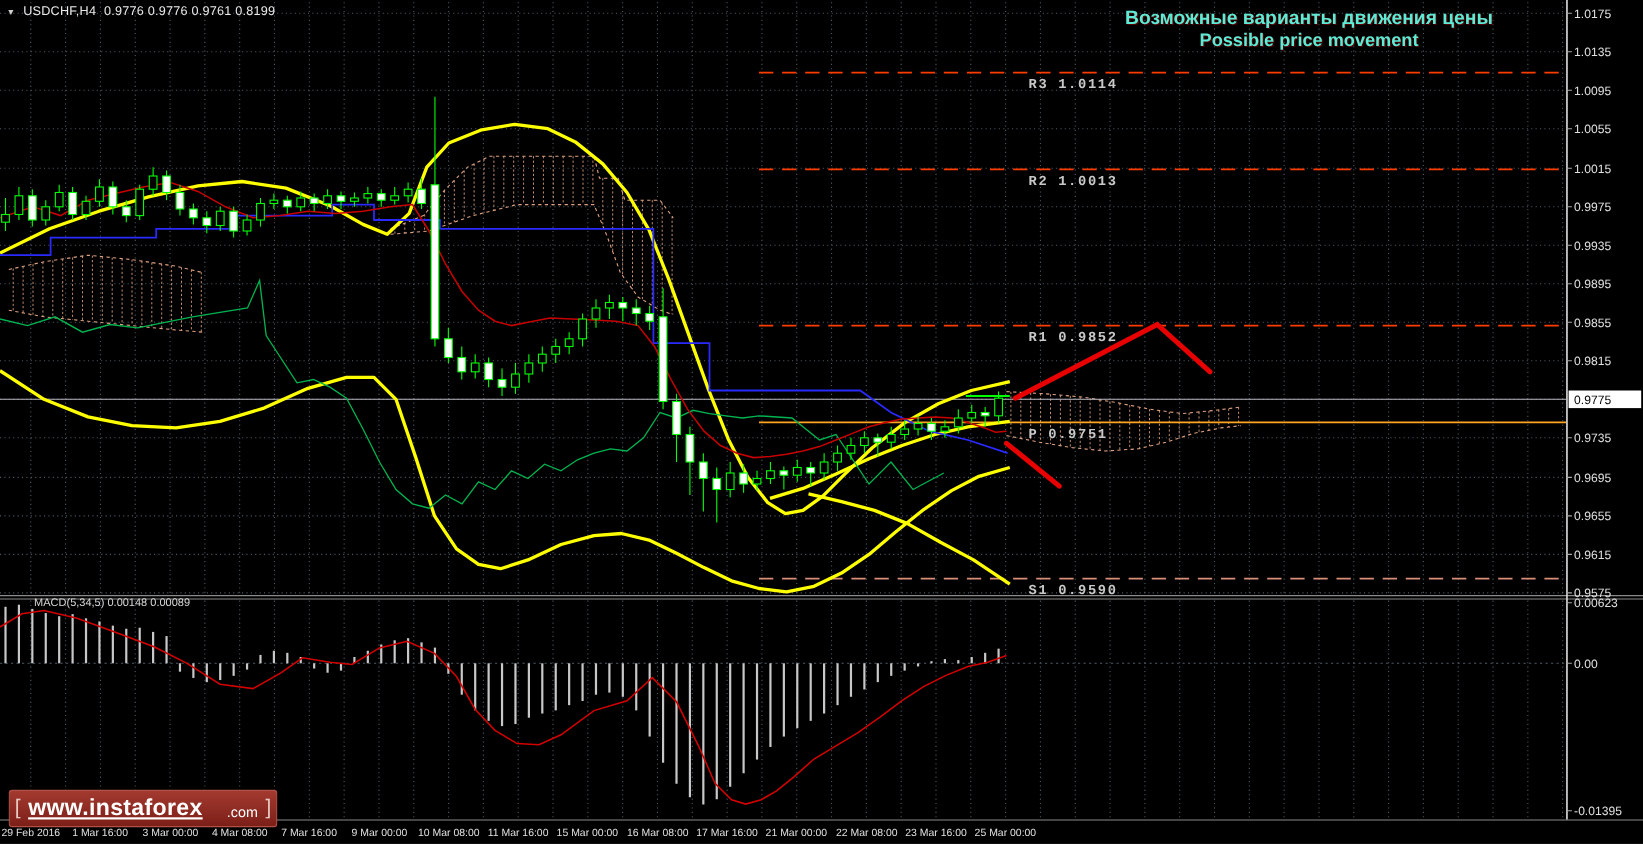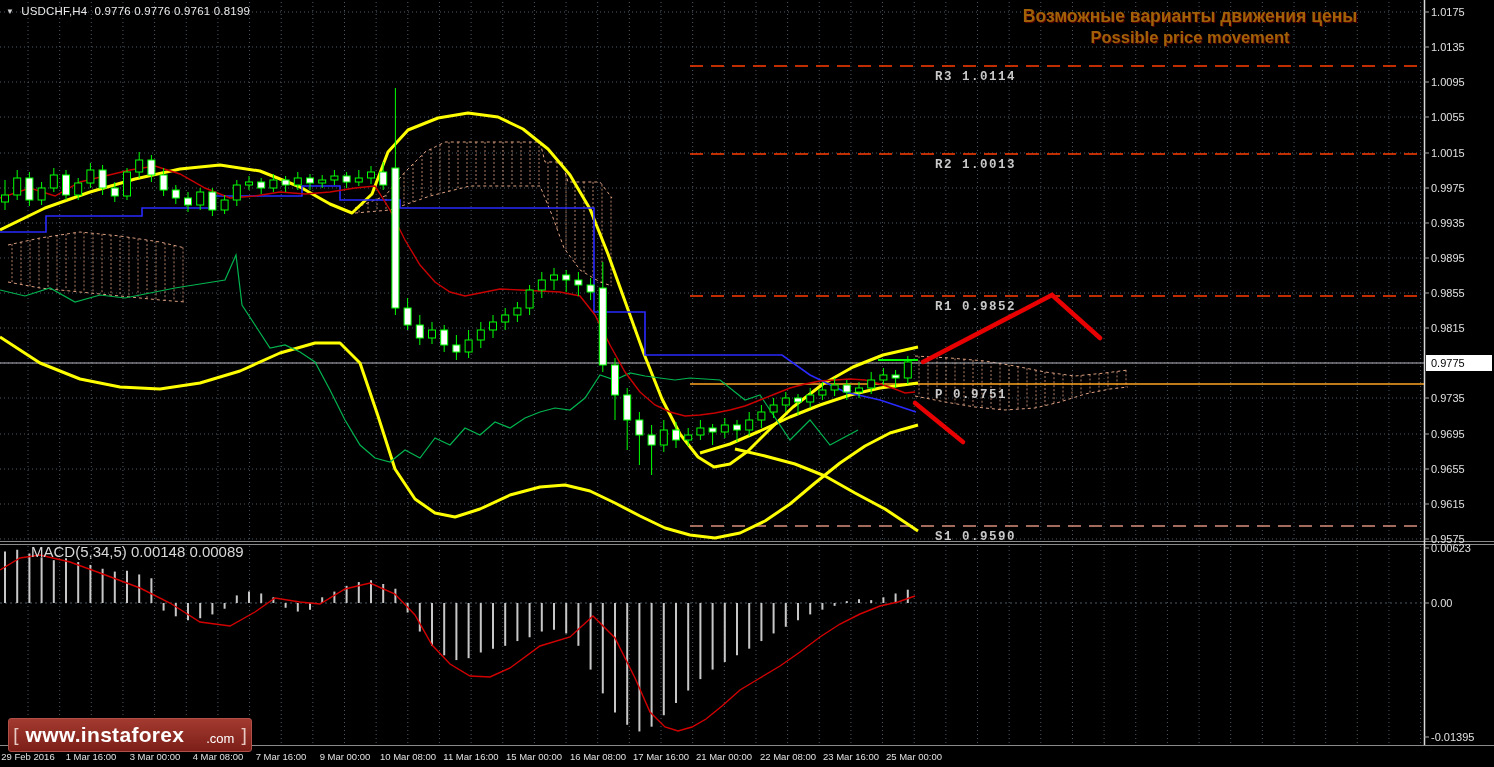--- a/index.html
+++ b/index.html
@@ -3,30 +3,30 @@
 <meta charset="utf-8">
 <style>
   html,body{margin:0;padding:0;background:#222;}
   #screen{position:relative;width:1494px;height:767px;background:#000;overflow:hidden;
           font-family:"Liberation Sans",sans-serif;}
   #chart-svg{position:absolute;left:0;top:0;}
   .hdr{position:absolute;left:6px;top:5px;color:#EAEAEA;font-size:11.5px;letter-spacing:.2px;
        display:flex;gap:7px;align-items:center;z-index:5;}
   .hdr .tri{font-size:8px;color:#D0D0D0;cursor:pointer;}
   .ann{position:absolute;left:905px;top:6px;width:570px;text-align:center;z-index:5;
-       color:#a16207;font-weight:bold;font-size:17.5px;line-height:21px;
+       color:#5eead4;font-weight:bold;font-size:17.5px;line-height:21px;
        text-shadow:1px 1px 0 #550000;}
   .ann .en{font-size:16.5px;}
-  .macdhdr{position:absolute;left:7px;top:543px;color:#D8D8D8;font-size:15px;z-index:5;padding-left:24px;}
+  .macdhdr{position:absolute;left:7px;top:543px;color:#D8D8D8;font-size:10px;z-index:5;padding-left:24px;}
   .logo{position:absolute;left:8px;top:718px;width:242px;height:32px;z-index:6;
         background:linear-gradient(#a33a30,#7c1f18);border:1px solid #b05048;border-radius:3px;
         display:flex;align-items:center;justify-content:center;cursor:pointer;
         color:#fff;white-space:nowrap;}
   .logo .br{color:#e7c9c2;font-size:19px;margin:0 7px;}
-  .logo .site{font-size:21px;font-weight:bold;letter-spacing:.3px;}
+  .logo .site{font-size:21px;font-weight:bold;letter-spacing:.3px;text-decoration:underline;}
   .logo .tld{font-size:13px;margin-top:6px;margin-left:22px;}
   svg text{font-family:"Liberation Sans",sans-serif;}
   svg text.mono{font-family:"Liberation Mono",monospace;font-weight:bold;}
 </style>
 </head>
 <body>
 
 <div id="screen">
   <svg id="chart-svg" width="1494" height="767">
       <g>

